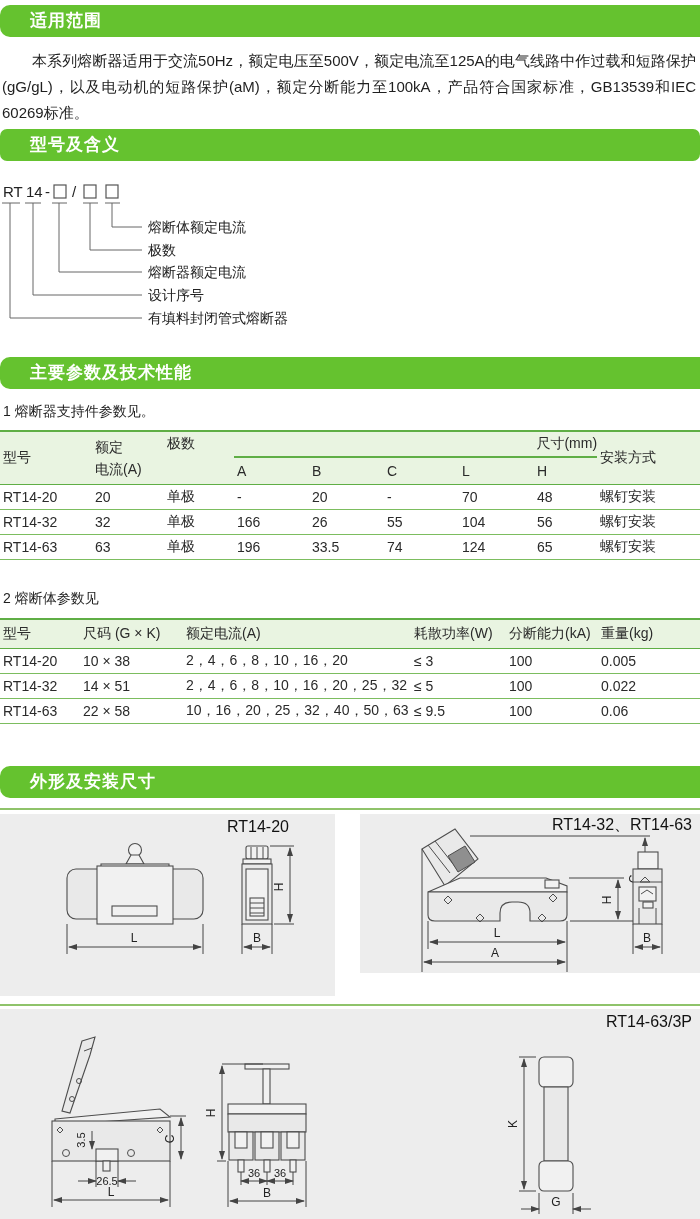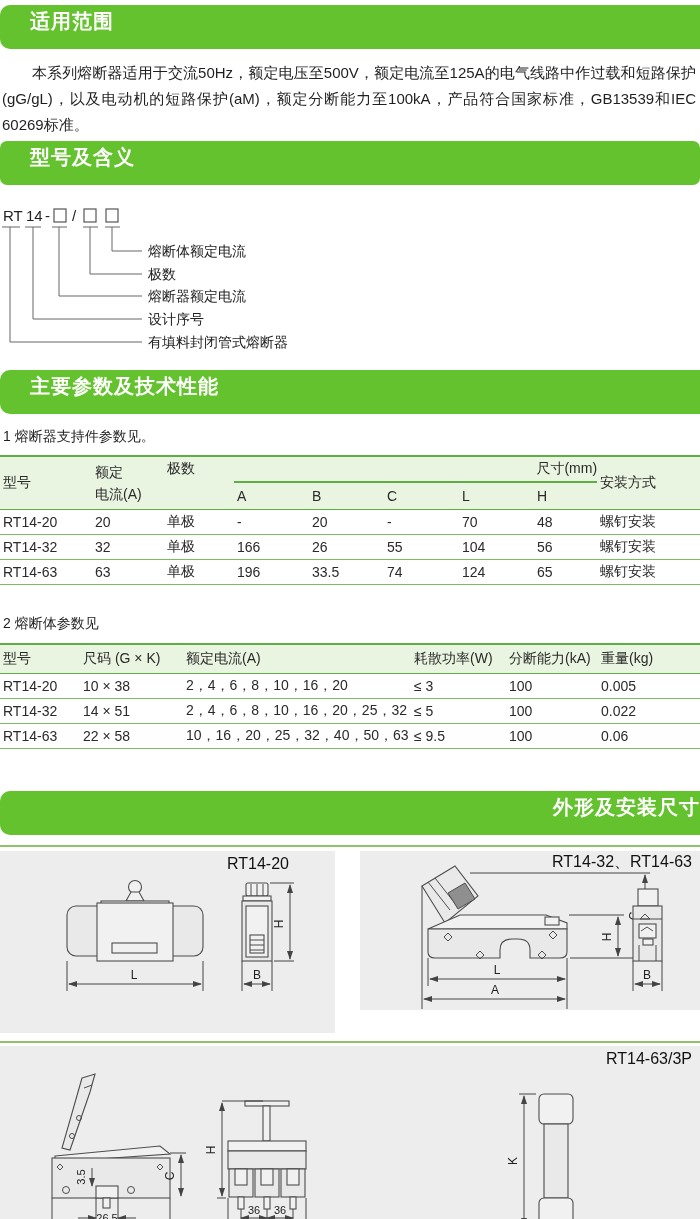--- a/index.html
+++ b/index.html
@@ -3,28 +3,28 @@
 <meta charset="utf-8">
 <style>
   html,body { margin:0; padding:0; }
   body {
     width:700px; height:1219px; background:#ffffff; color:#2e2e2e;
     font-family:"Liberation Sans","DejaVu Sans",sans-serif;
     overflow:hidden;
   }
   
   .bar {
-    height:44px; background:#65c22f; border-radius:10px 0 0 10px;
-    color:#ffffff; font-size:20px; font-weight:bold; line-height:32px;
+    height:32px; background:#65c22f; border-radius:10px 0 0 10px;
+    color:#ffffff; font-size:17px; font-weight:bold; line-height:32px;
     padding-left:30px; box-sizing:border-box; letter-spacing:1px;
   }
   #bar-scope { margin-top:5px; }
   #bar-model { margin-top:3px;border-radius:7px; }
-  #bar-params { margin-top:13px; }
-  #bar-dims  { margin-top:42px;text-align:right; }
+  #bar-params { margin-top:24px; }
+  #bar-dims  { margin-top:42px; }
 
   .para {
     margin:11px 4px 0 2px; font-size:15px; line-height:26px;
     text-indent:2em; text-align:justify; color:#1f1f1f;
   }
 
   #model-diagram { display:block; margin:0; }
 
   .caption { font-size:14px; color:#1f1f1f; margin:14px 11px 0 3px; }
   #caption2 { margin-top:30px; }

